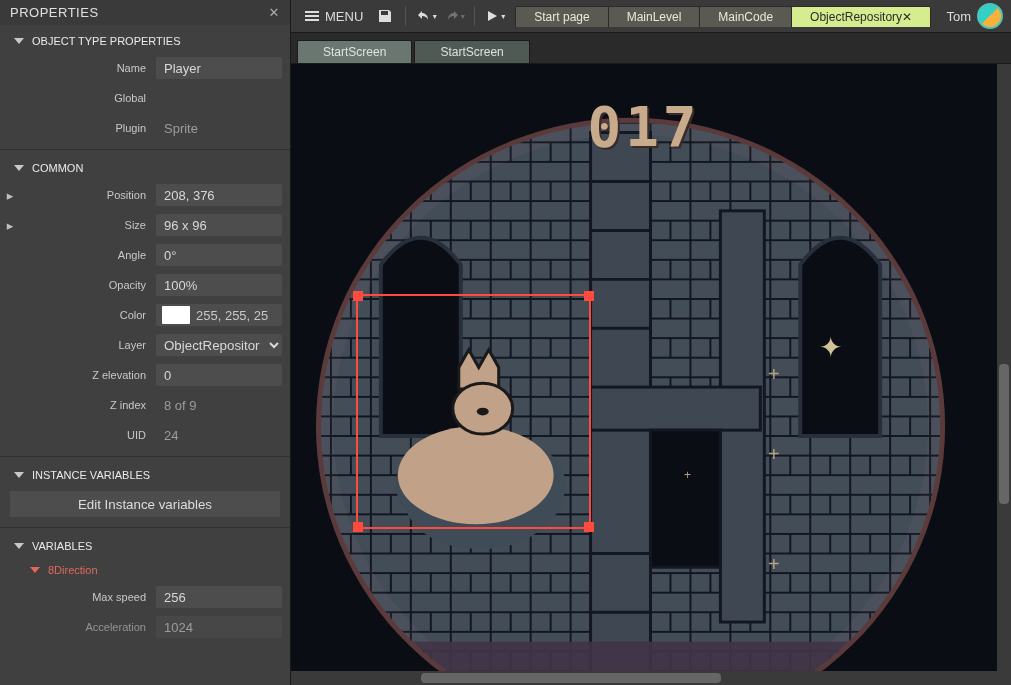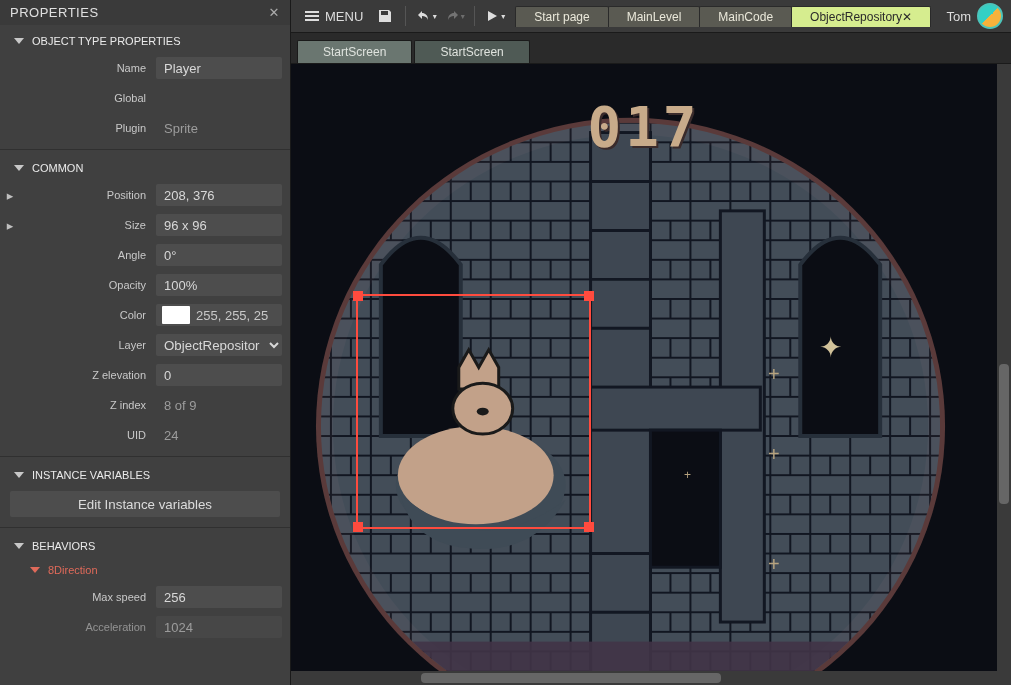--- a/index.html
+++ b/index.html
@@ -151,21 +151,21 @@
       <div class="sep"></div>
       <div class="section-hdr">
         <span class="tri"></span>
         <span>INSTANCE VARIABLES</span>
       </div>
       <button class="wide-btn">Edit Instance variables</button>
 
       <div class="sep"></div>
       <div class="section-hdr">
         <span class="tri"></span>
-        <span>BEHAVIORS</span>
+        <span>VARIABLES</span>
       </div>
       <div class="section-hdr red" style="padding-left:30px">
         <span class="tri" style="border-top-color:#e06a5a"></span>
         <span>8Direction</span>
       </div>
       <div class="row">
           <span class="caret"></span>
         <span class="lbl">Max speed</span>
         <span class="val"><input type="text" value="256" style=""></span>
       </div>

